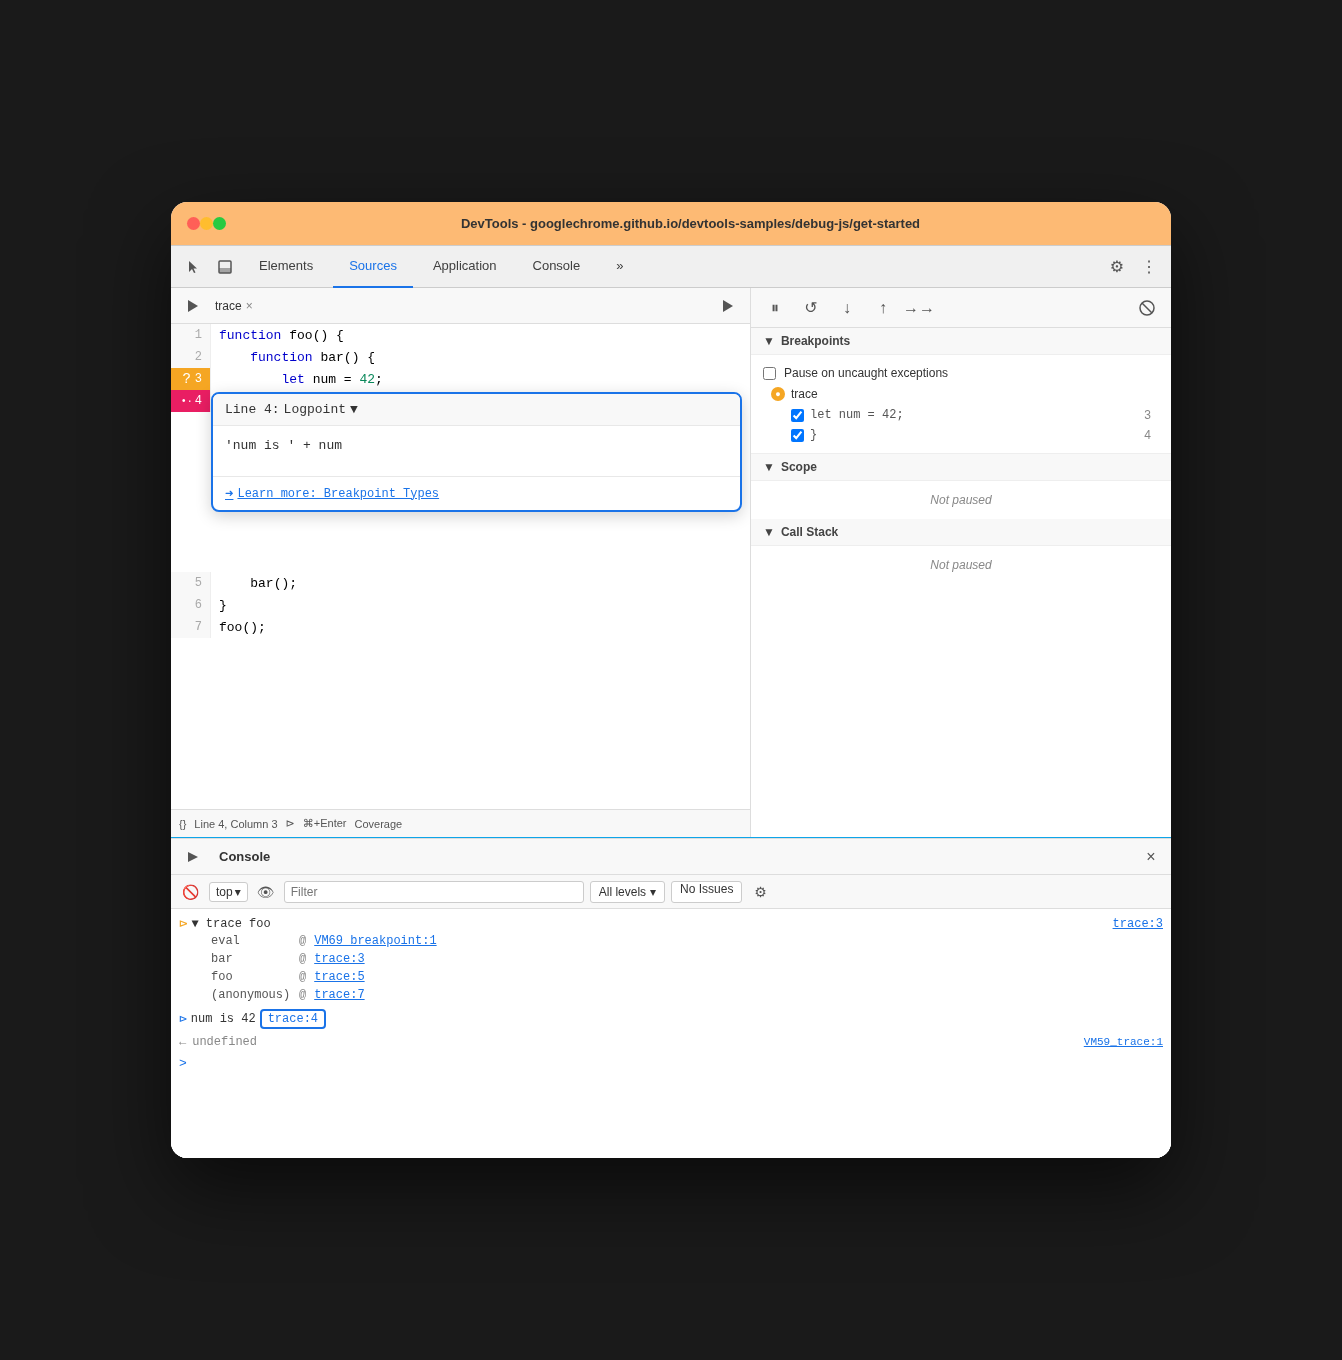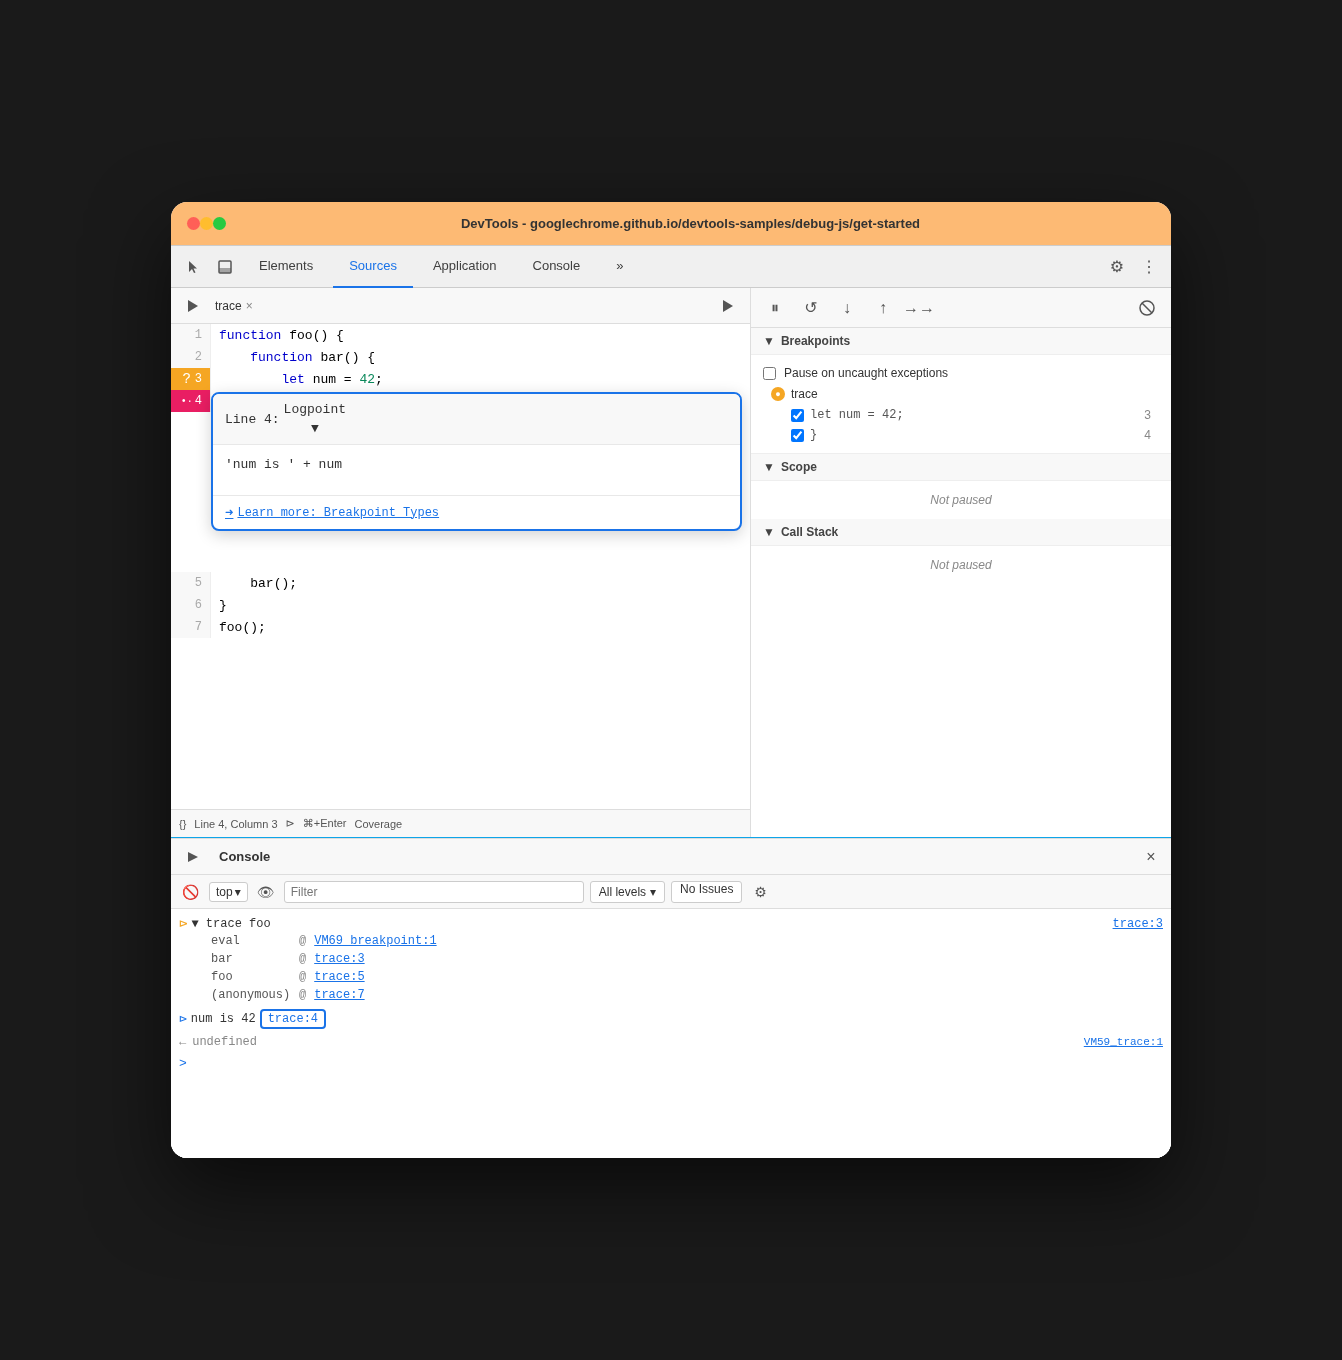--- a/index.html
+++ b/index.html
@@ -205,21 +205,20 @@
     .logpoint-type-select {
       font-size: 13px;
       color: #333;
       border: none;
       background: transparent;
       cursor: pointer;
       font-weight: 500;
       display: flex;
       align-items: center;
       gap: 4px;
-      flex-direction: column;
     }
     .logpoint-input-area {
       padding: 12px;
       font-family: 'Courier New', monospace;
       font-size: 13px;
       color: #333;
       min-height: 50px;
     }
     .logpoint-footer {
       padding: 8px 12px;

